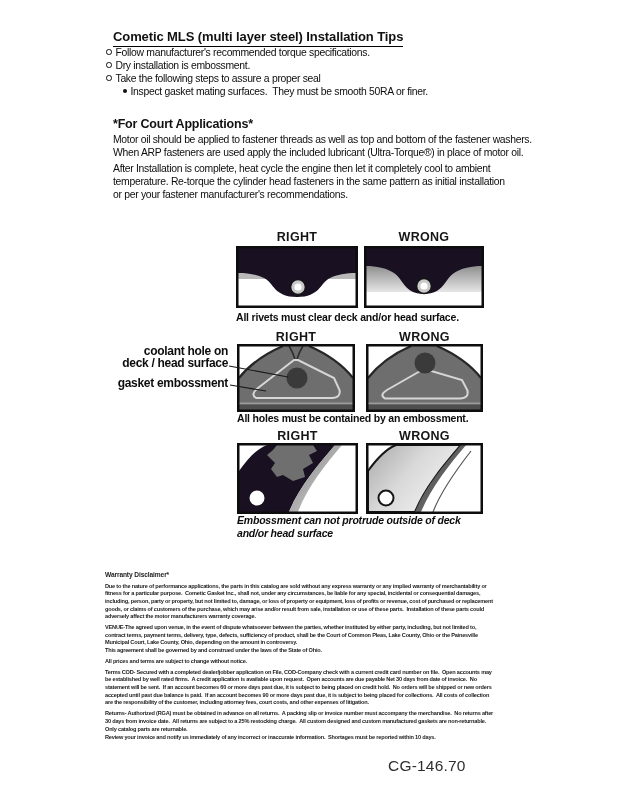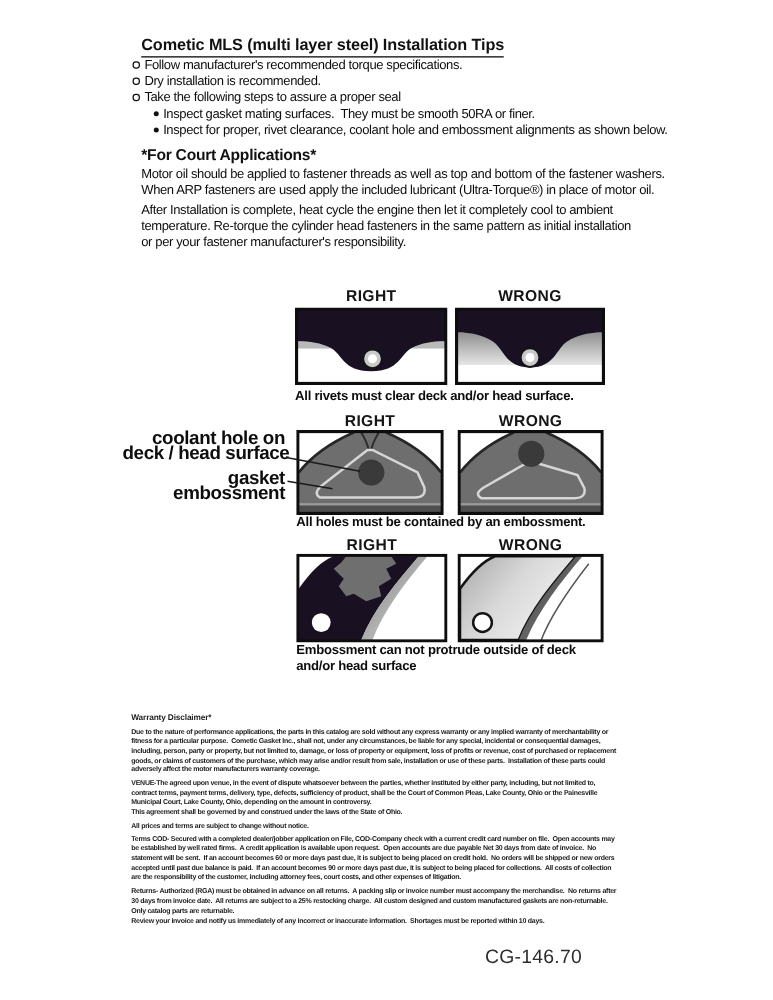--- a/index.html
+++ b/index.html
@@ -15,21 +15,21 @@
   }
   .body-text{font-size:10.4px;letter-spacing:-0.3px;line-height:13px;color:#0d0d0d;white-space:pre;}
   .lines{white-space:pre;}
   .bold-head{font-size:12.5px;font-weight:bold;letter-spacing:-0.2px;}
   .bullet-row{display:flex;align-items:flex-start;height:13px;}
   .bullet-row.sub{margin-left:17px;}
   .marker-o{width:3.5px;height:3.5px;border:1px solid #111;border-radius:50%;margin:3px 4px 0 0;flex:none;}
   .marker-dot{width:4px;height:4px;background:#111;border-radius:50%;margin:3.5px 3.5px 0 0;flex:none;}
   .fig-label{font-size:12.5px;font-weight:bold;letter-spacing:0.3px;text-align:center;color:#151515;}
   .fig-caption{font-size:10.5px;font-weight:bold;letter-spacing:-0.2px;line-height:12.5px;color:#0d0d0d;white-space:pre;}
-  .callout{font-size:15px;font-weight:bold;letter-spacing:-0.3px;line-height:12px;text-align:right;color:#0d0d0d;}
+  .callout{font-size:12px;font-weight:bold;letter-spacing:-0.3px;line-height:12px;text-align:right;color:#0d0d0d;}
   .panel{display:block;}
   .disclaimer{width:430px;color:#1c1c1c;}
   .disc-head{font-size:6.6px;font-weight:bold;margin:0 0 4.5px 0;letter-spacing:-0.1px;}
   .disc-p{font-size:5.6px;font-weight:bold;letter-spacing:-0.2px;line-height:7.7px;margin:0 0 3px 0;white-space:pre;}
   .part-code{font-size:15.5px;letter-spacing:0.2px;color:#2e2e2e;}
   svg{display:block;}
 </style>
 </head>
 <body>
 
@@ -39,42 +39,38 @@
     <span class="title">Cometic MLS (multi layer steel) Installation Tips</span>
   </div>
 
   <div class="abs" style="left:106px;top:46px;">
     <div class="bullet-row">
       <span class="marker-o"></span>
       <span class="body-text">Follow manufacturer's recommended torque specifications.</span>
     </div>
     <div class="bullet-row">
       <span class="marker-o"></span>
-      <span class="body-text">Dry installation is recommended.</span>
+      <span class="body-text">Dry installation is embossment.</span>
     </div>
     <div class="bullet-row">
       <span class="marker-o"></span>
       <span class="body-text">Take the following steps to assure a proper seal</span>
     </div>
     <div class="bullet-row sub">
       <span class="marker-dot"></span>
       <span class="body-text">Inspect gasket mating surfaces.  They must be smooth 50RA or finer.</span>
-    </div>
-    <div class="bullet-row sub">
-      <span class="marker-dot"></span>
-      <span class="body-text">Inspect for proper, rivet clearance, coolant hole and embossment alignments as shown below.</span>
     </div>
   </div>
 
   <div class="abs bold-head" style="left:113px;top:117px;">*For Court Applications*</div>
   <div class="abs body-text lines" style="left:113px;top:133px;">Motor oil should be applied to fastener threads as well as top and bottom of the fastener washers.
 When ARP fasteners are used apply the included lubricant (Ultra-Torque®) in place of motor oil.</div>
   <div class="abs body-text lines" style="left:113px;top:162px;">After Installation is complete, heat cycle the engine then let it completely cool to ambient
 temperature. Re-torque the cylinder head fasteners in the same pattern as initial installation
-or per your fastener manufacturer's responsibility.</div>
+or per your fastener manufacturer's recommendations.</div>
 
   <div class="abs fig-label" style="left:236px;top:230px;width:122px;">RIGHT</div>
   <div class="abs fig-label" style="left:364px;top:230px;width:120px;">WRONG</div>
 
   <div class="abs" style="left:236px;top:246px;">
     <svg class="panel" width="122" height="62" viewBox="0 0 122 62">
       <rect width="122" height="62" fill="#ffffff"></rect>
       <rect x="2" y="27" width="118" height="6" fill="#b9b9b9"></rect>
       <rect x="2" y="33" width="118" height="27" fill="#ffffff"></rect>
       <path d="M2,2 H120 V27 C110,27 101,28.5 94,32 C84,37 84,51 61,51 C38,51 38,37 28,32 C21,28.5 12,27 2,27 Z" fill="#191022"></path>
@@ -183,21 +179,21 @@
         </linearGradient>
       </defs>
       <rect width="117" height="71" fill="#ffffff"></rect>
       <path d="M2,28 C12,14 20,6 30,2 L95,2 C78,22 59,44 49,69 L2,69 Z" fill="url(#g3w)" stroke="#161616" stroke-width="2"></path>
       <path d="M95,2 C78,22 59,44 49,69 L55,69 C65,45 83,22 100,2 Z" fill="url(#g3w2)"></path>
       <path d="M105,8 C91,26 75,48 67,69" fill="none" stroke="#555555" stroke-width="1.2"></path>
       <circle cx="20" cy="55" r="7.5" fill="#ffffff" stroke="#161616" stroke-width="2"></circle>
       <rect x="1.25" y="1.25" width="114.5" height="68.5" fill="none" stroke="#0d0d0d" stroke-width="2.5"></rect>
     </svg>
   </div>
-  <div class="abs fig-caption lines" style="left:237px;top:514px;">Embossment can not protrude outside of deck
+  <div class="abs fig-caption lines" style="left:237px;top:514px;font-style:italic;">Embossment can not protrude outside of deck
 and/or head surface</div>
 
   <div class="abs disclaimer" style="left:105px;top:571px;">
     <div class="disc-head">Warranty Disclaimer*</div>
     <div class="disc-p">Due to the nature of performance applications, the parts in this catalog are sold without any express warranty or any implied warranty of merchantability or
 fitness for a particular purpose.  Cometic Gasket Inc., shall not, under any circumstances, be liable for any special, incidental or consequential damages,
 including, person, party or property, but not limited to, damage, or loss of property or equipment, loss of profits or revenue, cost of purchased or replacement
 goods, or claims of customers of the purchase, which may arise and/or result from sale, installation or use of these parts.  Installation of these parts could
 adversely affect the motor manufacturers warranty coverage.</div>
     <div class="disc-p">VENUE-The agreed upon venue, in the event of dispute whatsoever between the parties, whether instituted by either party, including, but not limited to,

